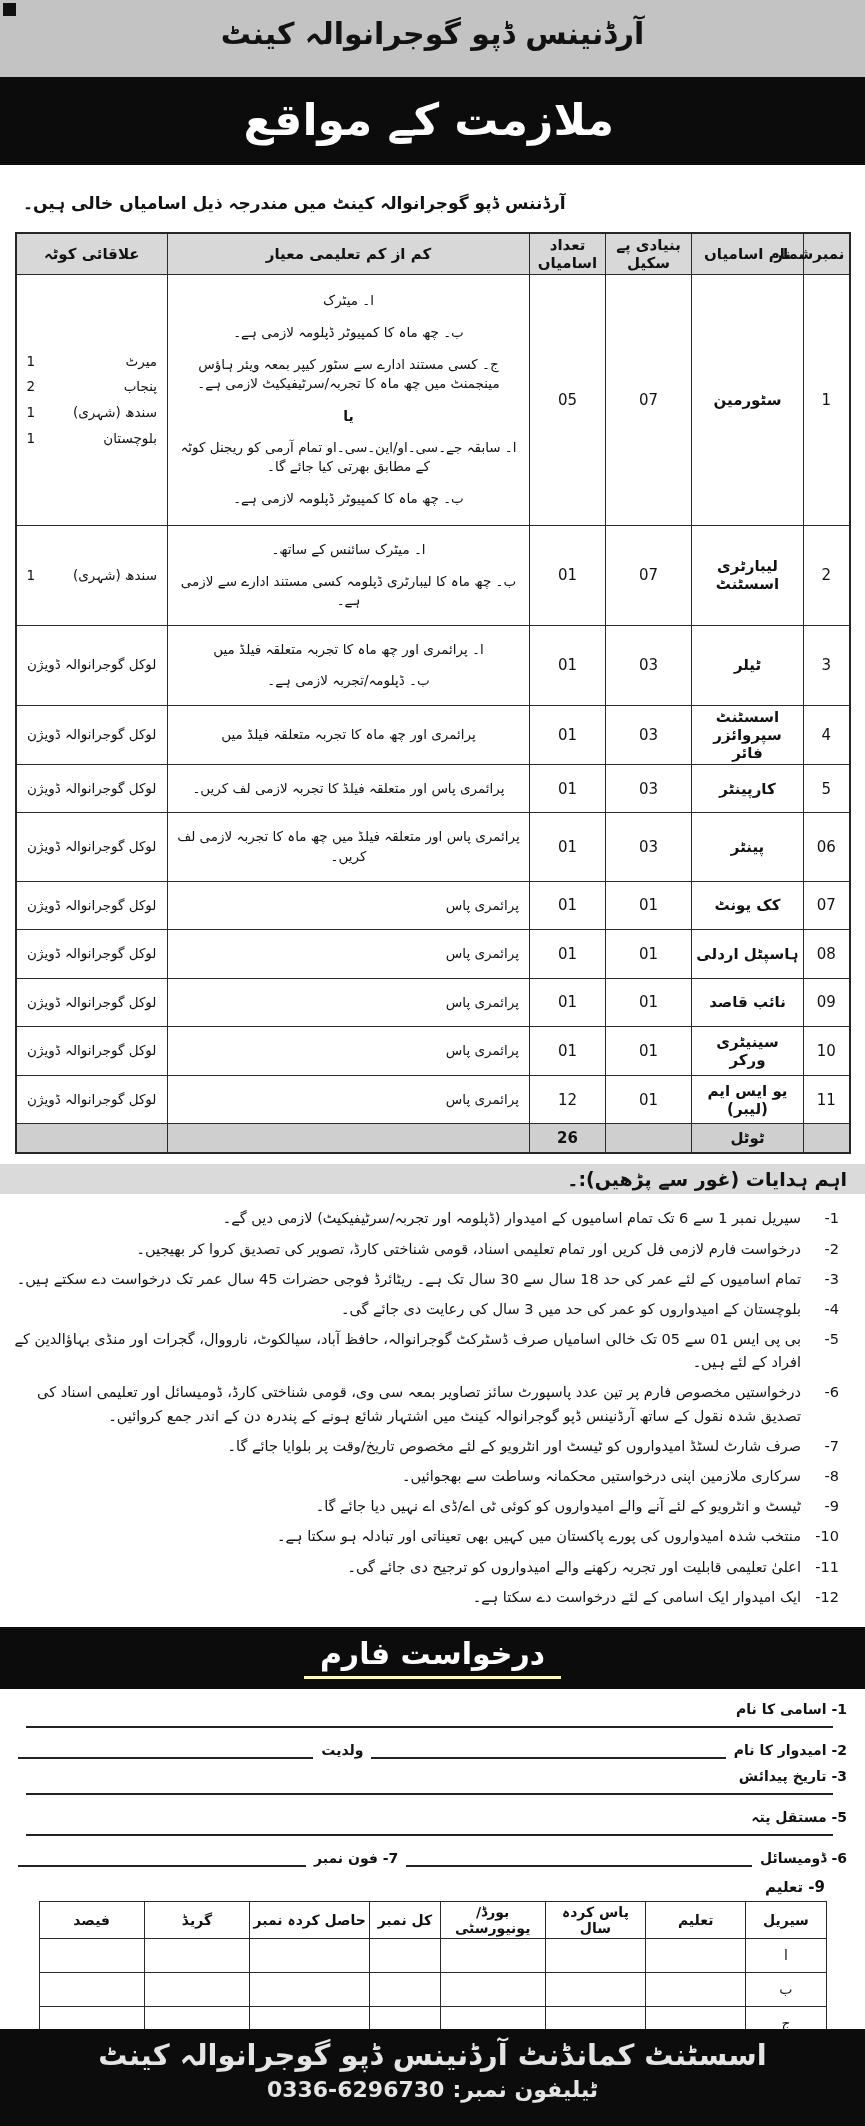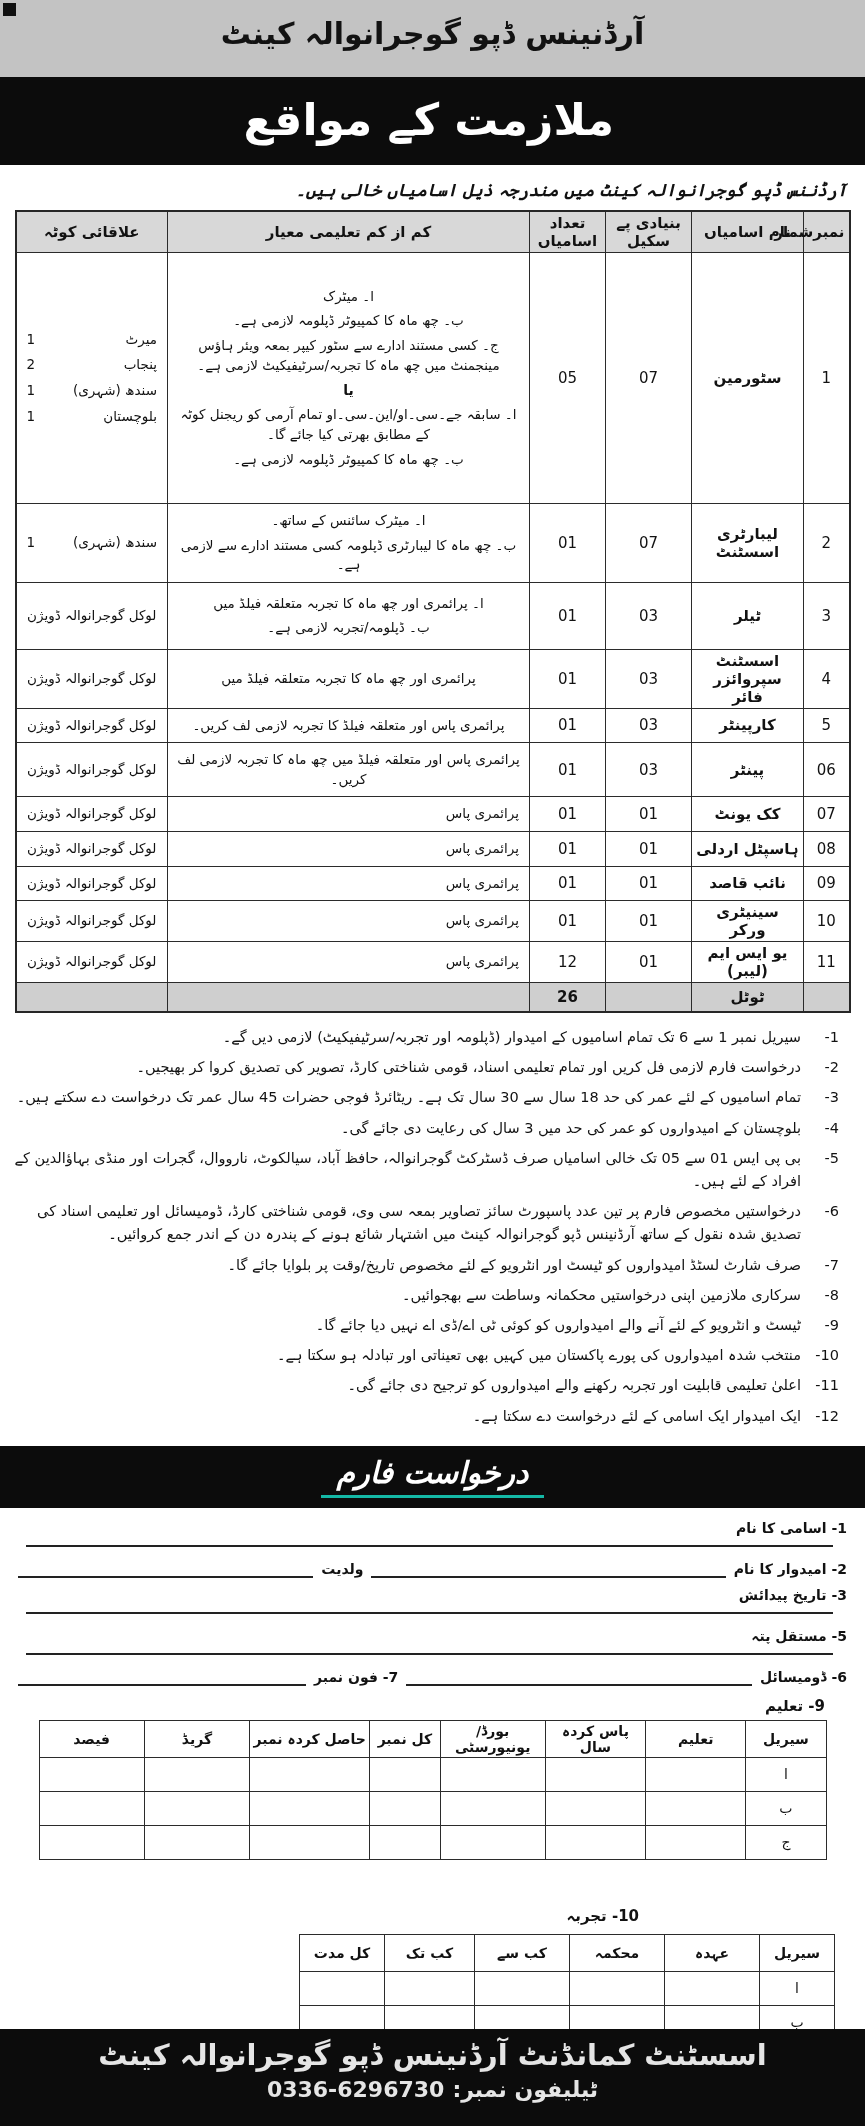--- a/index.html
+++ b/index.html
@@ -6,49 +6,49 @@
   .page{width:865px;height:2126px;position:relative;direction:rtl;overflow:hidden;
         font-family:"DejaVu Sans",sans-serif;color:#121212;background:#fff;}
   
   .header-zone{position:relative;height:168px;}
   .gray-band{position:absolute;top:0;left:0;right:0;height:110px;background:#c3c3c3;}
   .corner-sq{position:absolute;top:3px;left:3px;width:13px;height:13px;background:#101010;}
   .org-title{position:relative;text-align:center;padding-top:16px;font-size:30px;font-weight:bold;letter-spacing:1px;}
   .banner{position:absolute;top:77px;left:-30px;right:-22px;height:88px;background:#0c0c0c;transform:skewX(-17deg);}
   .banner .bt{display:block;transform:skewX(17deg);text-align:center;color:#fff;font-size:44px;font-weight:bold;
               line-height:86px;letter-spacing:4px;}
-  .intro{text-align:right;padding:12px 18px 6px 10px;font-size:17px;font-weight:bold;margin:0;font-style:italic;}
+  .intro{text-align:left;padding:12px 18px 6px 10px;font-size:17px;font-weight:bold;margin:13px;}
   
   table{border-collapse:collapse;}
   .jobs{width:834px;margin:4px auto 0 auto;table-layout:fixed;border:2px solid #262626;}
   .jobs th,.jobs td{border:1px solid #2b2b2b;padding:2px 4px;vertical-align:middle;}
   .jobs thead th{background:#d8d8d8;font-size:15px;font-weight:bold;height:30px;text-align:center;}
   .jobs td.c{text-align:center;font-size:15px;}
   .jobs td.name{text-align:center;font-weight:bold;font-size:15px;margin-left:32px;}
   .jobs td.edu{font-size:13.5px;text-align:center;padding:2px 6px;}
   .jobs td.quota{font-size:13.5px;padding:2px 10px;}
-  .el{margin:5px 0;line-height:1.45;}
+  .el{margin:12px 0;line-height:1.45;}
   .el.or{font-weight:bold;font-size:14px;margin:2px 0;}
   .el.right{text-align:right;padding-right:4px;}
   .ql{display:flex;justify-content:space-between;margin:8px 0;line-height:1.3;}
   .ql.single{justify-content:center;text-align:center;margin:2px 0;}
   .jobs tbody tr:nth-child(1) td{height:246px;}
   .jobs tbody tr:nth-child(2) td{height:60px;}
   .jobs tbody tr:nth-child(3) td{height:62px;}
   .jobs tbody tr td{height:29px;}
   .jobs tfoot td{background:#cfcfcf;height:24px;font-weight:bold;text-align:center;font-size:15px;}
   
   .instr-bar{background:#dadada;margin-top:10px;padding:4px 18px 4px 0;font-size:19px;font-weight:bold;text-align:right;}
   .instr-list{padding:6px 26px 0 14px;}
   .instr{display:flex;gap:12px;font-size:14.5px;line-height:1.6;margin:7px 0;}
   .inum{flex:none;min-width:26px;}
   
   .form-banner{margin-top:18px;height:62px;background:#0c0c0c;display:flex;align-items:center;justify-content:center;}
-  .form-banner span{color:#fff;font-size:30px;font-weight:bold;border-bottom:3px solid #14b8a6;
-                    padding:0 16px 5px 16px;letter-spacing:3px;font-style:italic;}
+  .form-banner span{color:#fff;font-size:30px;font-weight:bold;border-bottom:3px solid #fef9c3;
+                    padding:0 16px 5px 16px;letter-spacing:3px;}
   .form-fields{padding:12px 18px 0 18px;}
   .ffield{margin-bottom:14px;}
   .flab{font-size:14px;font-weight:bold;text-align:right;line-height:17px;}
   .fline{border-bottom:2px solid #222;height:8px;margin:0 14px 5px 8px;}
   .fmid{display:flex;align-items:flex-end;gap:8px;margin-bottom:9px;}
   .fmid .flab{flex:none;}
   .fseg{flex:1.2;border-bottom:2px solid #222;height:14px;}
   .fseg2{flex:1;}
   .sec-label{font-size:15px;font-weight:bold;text-align:right;padding:2px 40px 5px 0;}
   .exp-label{padding-right:226px;margin-top:45px;}
@@ -262,20 +262,21 @@
         <td></td>
         <td>ٹوٹل</td>
         <td></td>
         <td>26</td>
         <td></td>
         <td></td>
       </tr>
     </tfoot>
   </table>
 
+  <div class="instr-bar">اہم ہدایات (غور سے پڑھیں):۔</div>
   <div class="instr-list" id="instr-list">
       <div class="instr">
         <span class="inum">1-</span>
         <span class="itxt">سیریل نمبر 1 سے 6 تک تمام اسامیوں کے امیدوار (ڈپلومہ اور تجربہ/سرٹیفیکیٹ) لازمی دیں گے۔</span>
       </div>
       <div class="instr">
         <span class="inum">2-</span>
         <span class="itxt">درخواست فارم لازمی فل کریں اور تمام تعلیمی اسناد، قومی شناختی کارڈ، تصویر کی تصدیق کروا کر بھیجیں۔</span>
       </div>
       <div class="instr">

